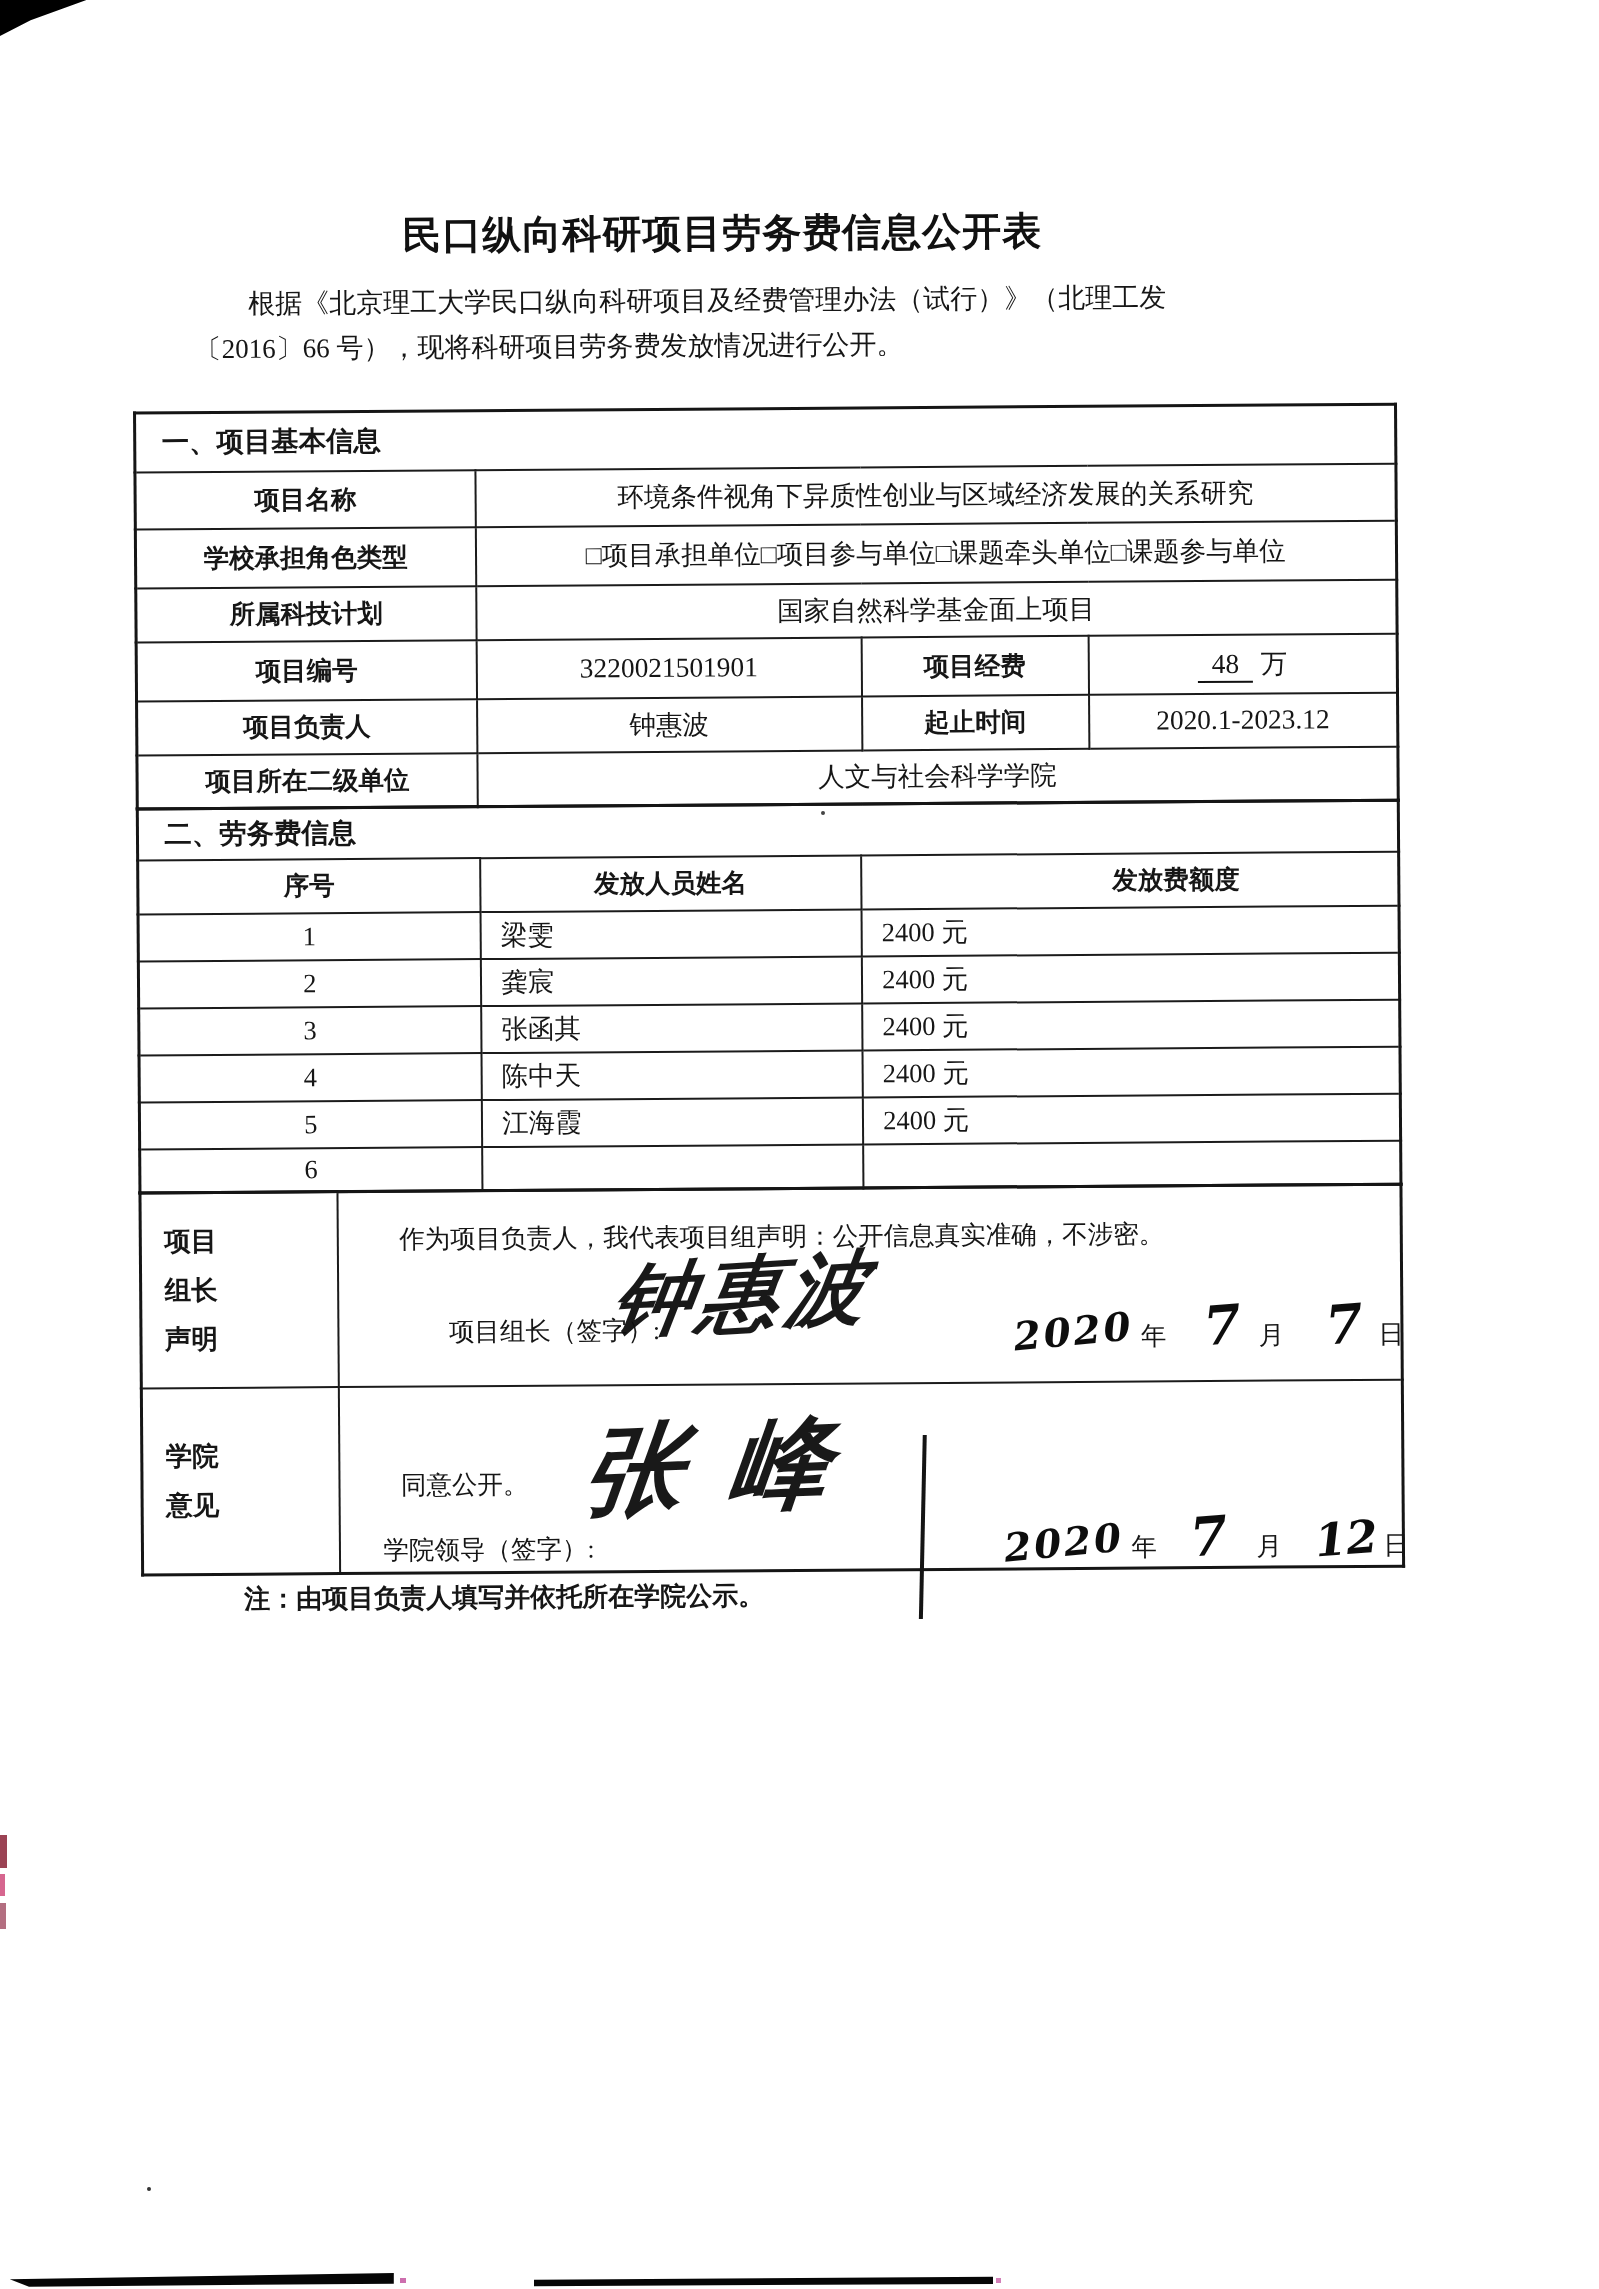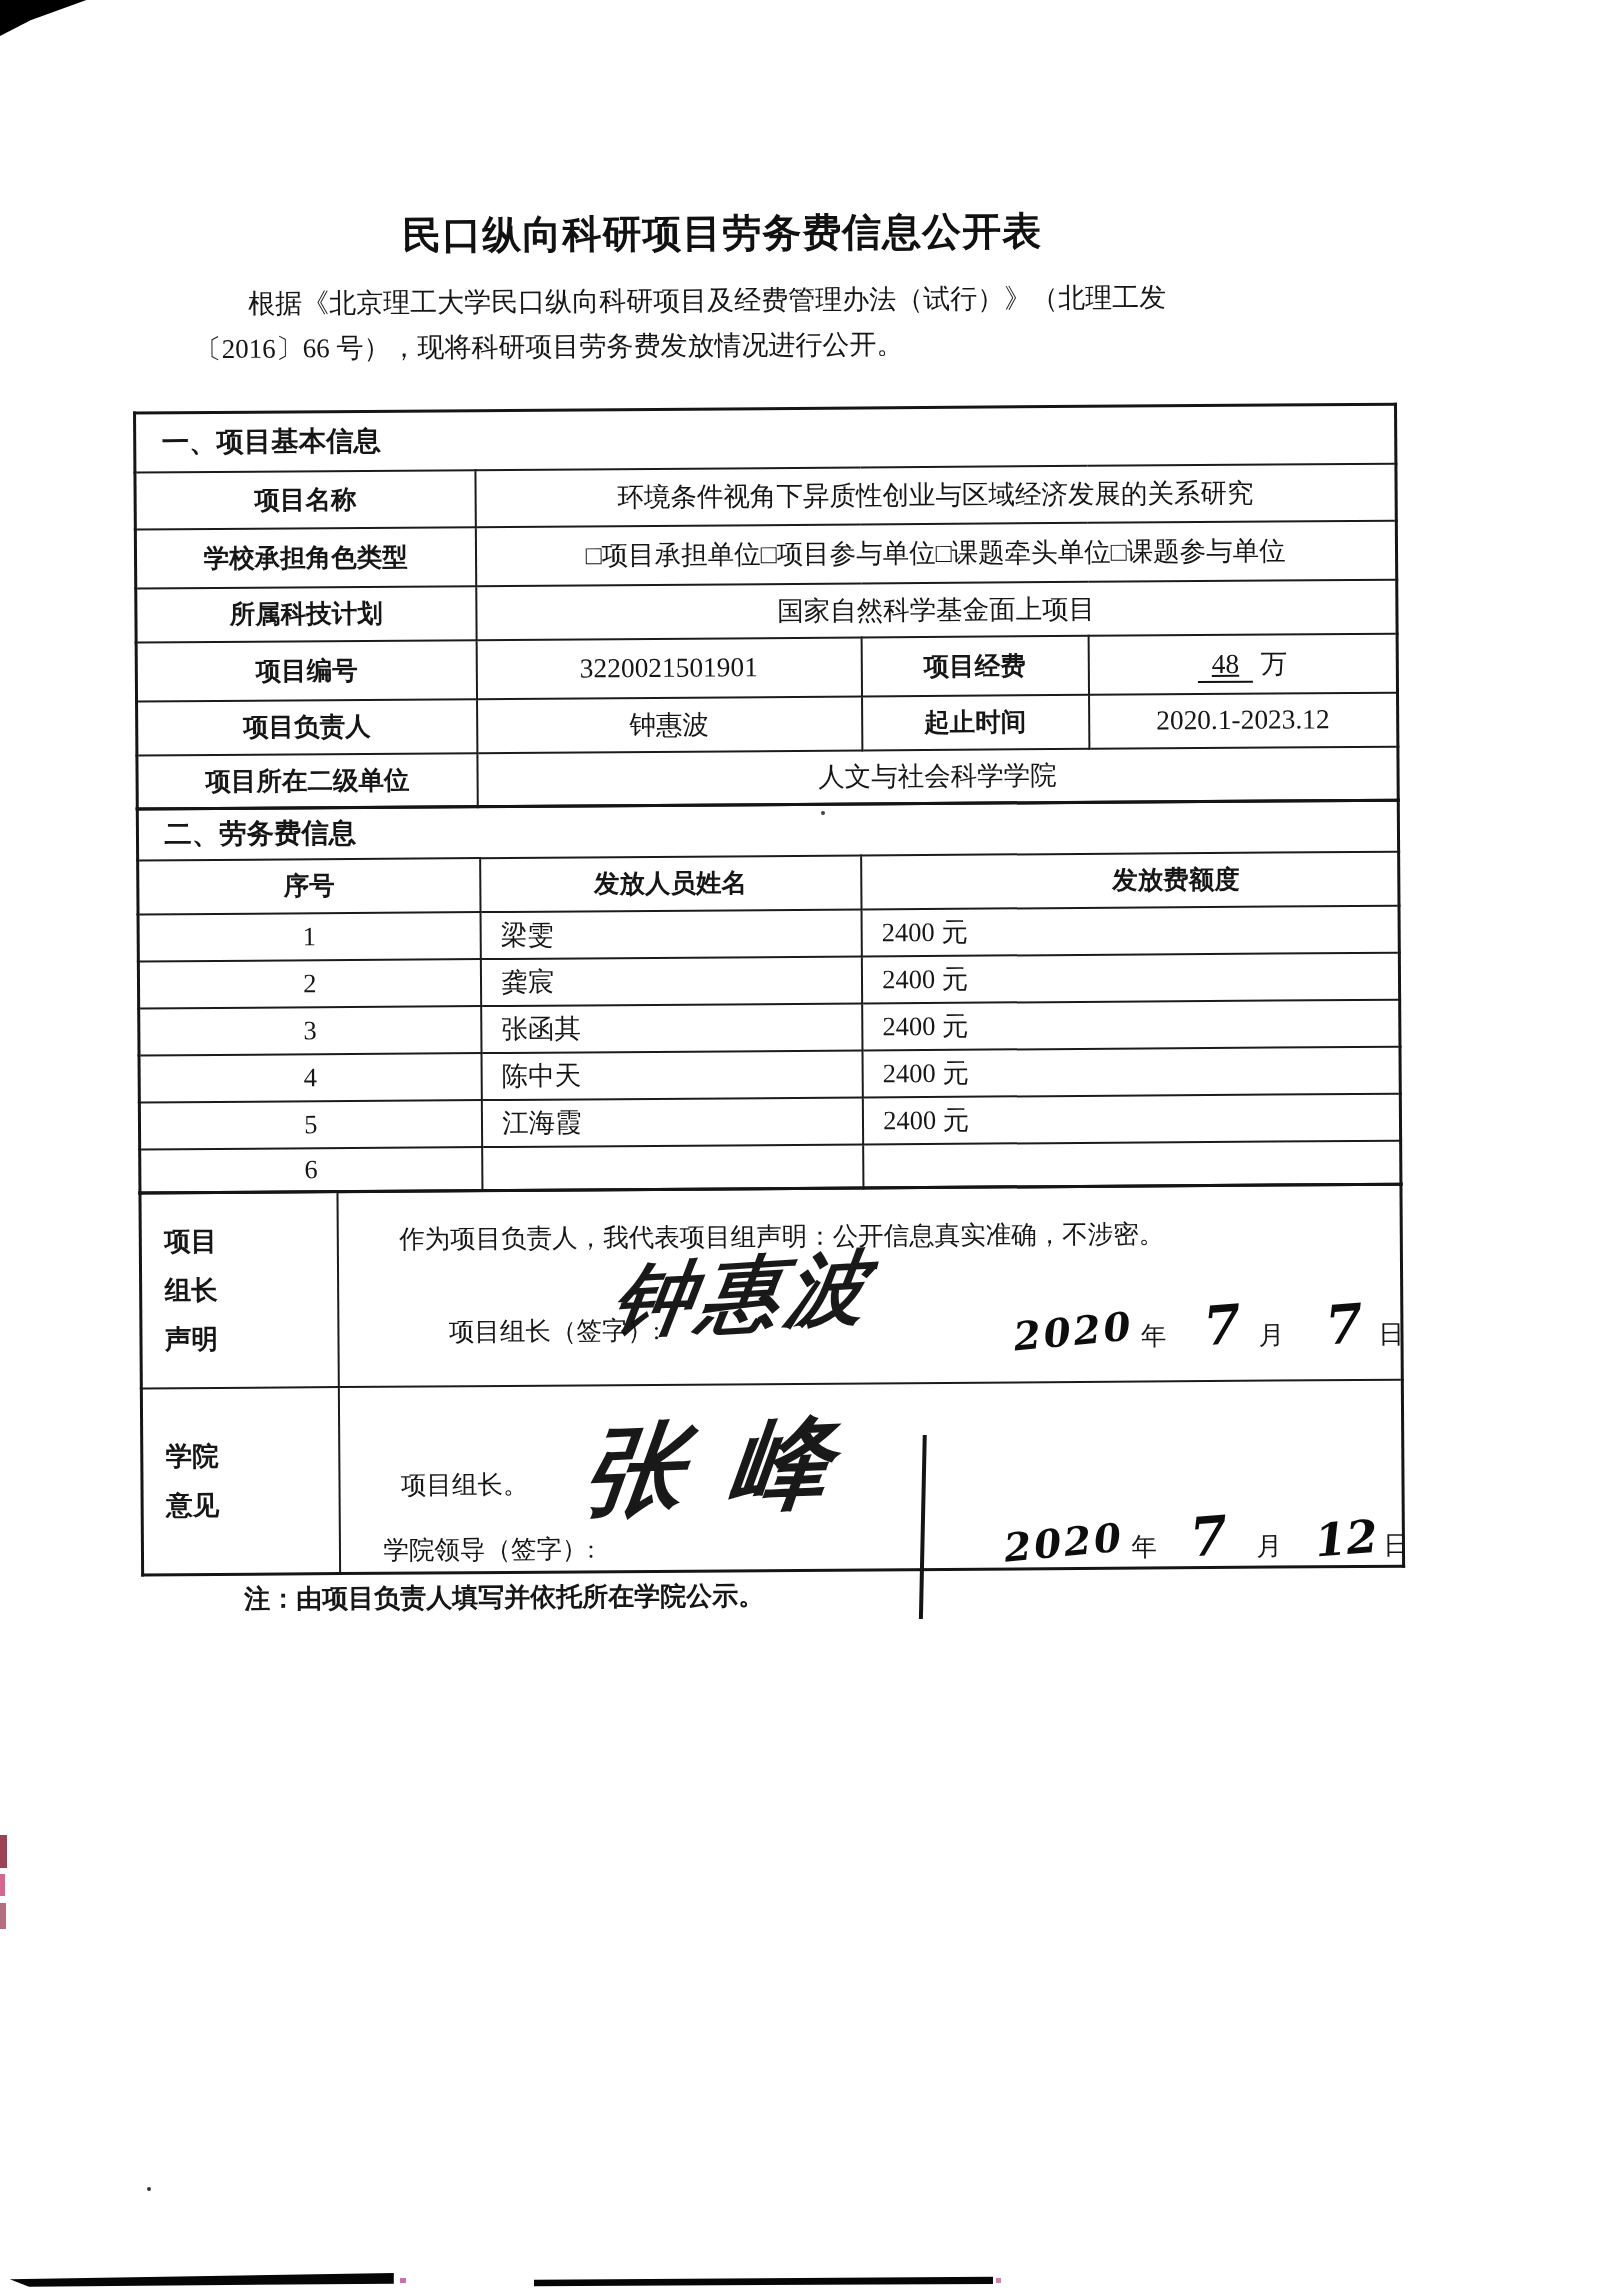--- a/index.html
+++ b/index.html
@@ -27,21 +27,21 @@
     font-size:25.5px; overflow:visible; }
   table { border:3.4px solid #151515; }
   .sec-head { font-family:"Liberation Sans", sans-serif; font-weight:bold;
     font-size:27.4px; text-align:left; padding-left:25.5px; }
   .lab { font-weight:bold; text-align:center; font-size:25.5px; }
   .val { text-align:center; font-size:26.5px; }
   .val-name { text-align:left; padding-left:19.6px; font-size:26.5px; }
   th { font-weight:bold; font-size:25.5px; }
   .th-amount { padding-left:93px; }
   .uline { display:inline-block; border-bottom:2.5px solid #111;
-    padding:0 13.7px 1px 13.7px; margin-right:7.8px; font-size:27.4px;text-decoration:underline; }
+    padding:0 13.7px 1px 13.7px; margin-right:7.8px; font-size:27.4px; }
   .num { font-size:27.4px; }
 
   .pre { white-space:pre-line; }
   .vlabel { text-align:left; padding-left:22.5px; font-weight:bold;
     font-size:26.5px; line-height:49px; }
   .bigcell { position:relative; }
 
   .stmt { position:absolute; font-size:25.5px; white-space:nowrap; }
   .sign-label { position:absolute; font-size:25.5px; white-space:nowrap; }
 
@@ -205,21 +205,21 @@
             <span class="dunit" style="margin-left:17.6px;">月</span>
             <span class="hand hd" style="margin-left:41px;">7</span>
             <span class="dunit" style="margin-left:15.7px;">日</span>
           </div>
         </td>
       </tr>
       <tr style="height:187px">
         <td class="vlabel pre">学院
 意见</td>
         <td class="bigcell">
-          <div class="stmt" style="left:61px; top:80px;">项目组长。</div>
+          <div class="stmt" style="left:61px; top:80px;">同意公开。</div>
           <div class="sign-label" style="left:43px; top:145px;">学院领导（签字）:</div>
           <div class="sig sig2">张峰</div>
           <div class="sig2-stroke"></div>
           <div class="date-row" style="left:663px; top:122px;">
             <span class="hand hy">2020</span>
             <span class="dunit" style="margin-left:7.8px;">年</span>
             <span class="hand hd" style="margin-left:33px;">7</span>
             <span class="dunit" style="margin-left:29px;">月</span>
             <span class="hand hd" style="margin-left:33px;font-size:45px;">12</span>
             <span class="dunit" style="margin-left:5.9px;">日</span>

